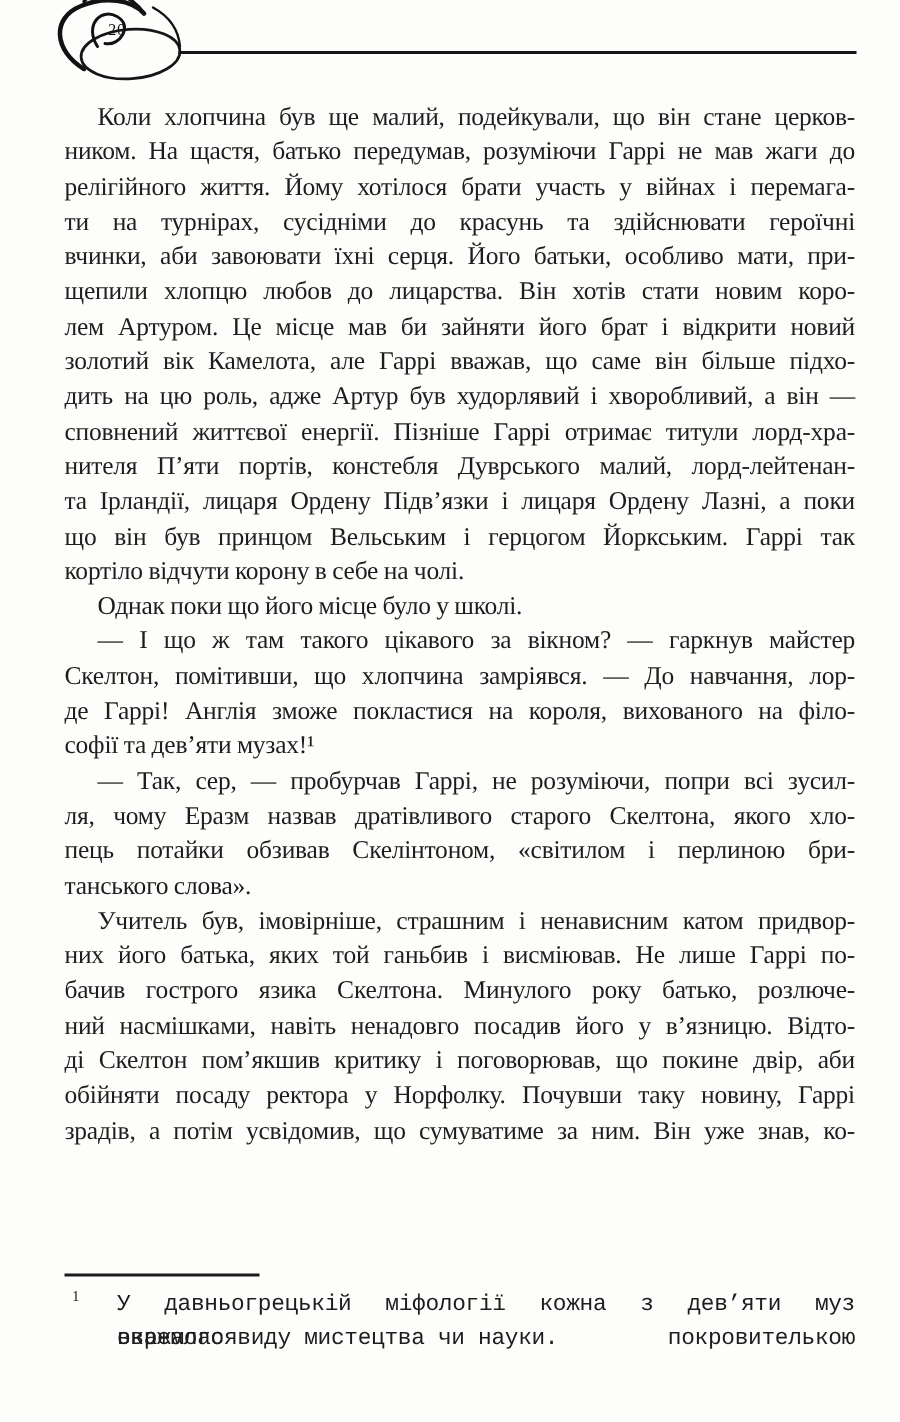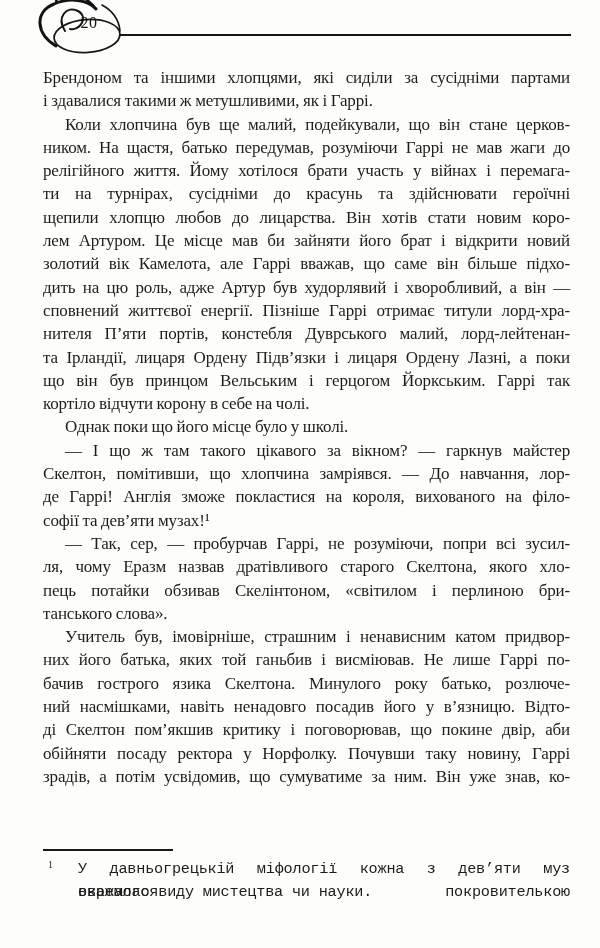--- a/index.html
+++ b/index.html
@@ -15,22 +15,22 @@
     color:#1d1d1d;
     overflow:hidden;
   }
   
   .ornament{
     position:absolute;left:34px;top:0;
     width:100px;height:58px;
   }
   .page-number{
     position:absolute;left:72px;top:14px;
-    width:34px;text-align:center;
-    font-size:16px;color:#161616;
+    width:34px;text-align:left;
+    font-size:11px;color:#161616;
     letter-spacing:0.5px;
   }
   .header-rule{
     position:absolute;left:119px;top:34px;
     width:452px;height:2px;
     background:#161616;
   }
   
   .text-block{
     position:absolute;left:43px;top:66px;
@@ -77,28 +77,25 @@
     <path d="M22,46 C2,34 0,12 20,4 C36,-3 54,0 62,9" stroke="#121212" stroke-width="3" stroke-linecap="round"></path>
     <path d="M62,9 C52,-6 30,-10 22,1" stroke="#121212" stroke-width="2.2" stroke-linecap="round"></path>
     <path d="M31,31 C22,17 33,5 44,11 C55,17 46,31 36,29" stroke="#121212" stroke-width="2" stroke-linecap="round"></path>
     <path d="M68,5 C79,11 85,20 86,31" stroke="#121212" stroke-width="1.6" stroke-linecap="round"></path>
   </svg>
   <div class="page-number">20</div>
   <div class="header-rule"></div>
 
   <div class="text-block">
       <div>
-        <div class="line jl">Брендоном та іншими хлопцями, які сиділи за сусідніми партами</div>
-        <div class="line">і здавалися такими ж метушливими, як і Гаррі.</div>
-      </div>
-      <div>
         <div class="line jl ind">Коли хлопчина був ще малий, подейкували, що він стане церков-</div>
         <div class="line jl">ником. На щастя, батько передумав, розуміючи Гаррі не мав жаги до</div>
         <div class="line jl">релігійного життя. Йому хотілося брати участь у війнах і перемага-</div>
         <div class="line jl">ти на турнірах, сусідніми до красунь та здійснювати героїчні</div>
+        <div class="line jl">вчинки, аби завоювати їхні серця. Його батьки, особливо мати, при-</div>
         <div class="line jl">щепили хлопцю любов до лицарства. Він хотів стати новим коро-</div>
         <div class="line jl">лем Артуром. Це місце мав би зайняти його брат і відкрити новий</div>
         <div class="line jl">золотий вік Камелота, але Гаррі вважав, що саме він більше підхо-</div>
         <div class="line jl">дить на цю роль, адже Артур був худорлявий і хворобливий, а він —</div>
         <div class="line jl">сповнений життєвої енергії. Пізніше Гаррі отримає титули лорд-хра-</div>
         <div class="line jl">нителя П’яти портів, констебля Дуврського малий, лорд-лейтенан-</div>
         <div class="line jl">та Ірландії, лицаря Ордену Підв’язки і лицаря Ордену Лазні, а поки</div>
         <div class="line jl">що він був принцом Вельським і герцогом Йоркським. Гаррі так</div>
         <div class="line">кортіло відчути корону в себе на чолі.</div>
       </div>

